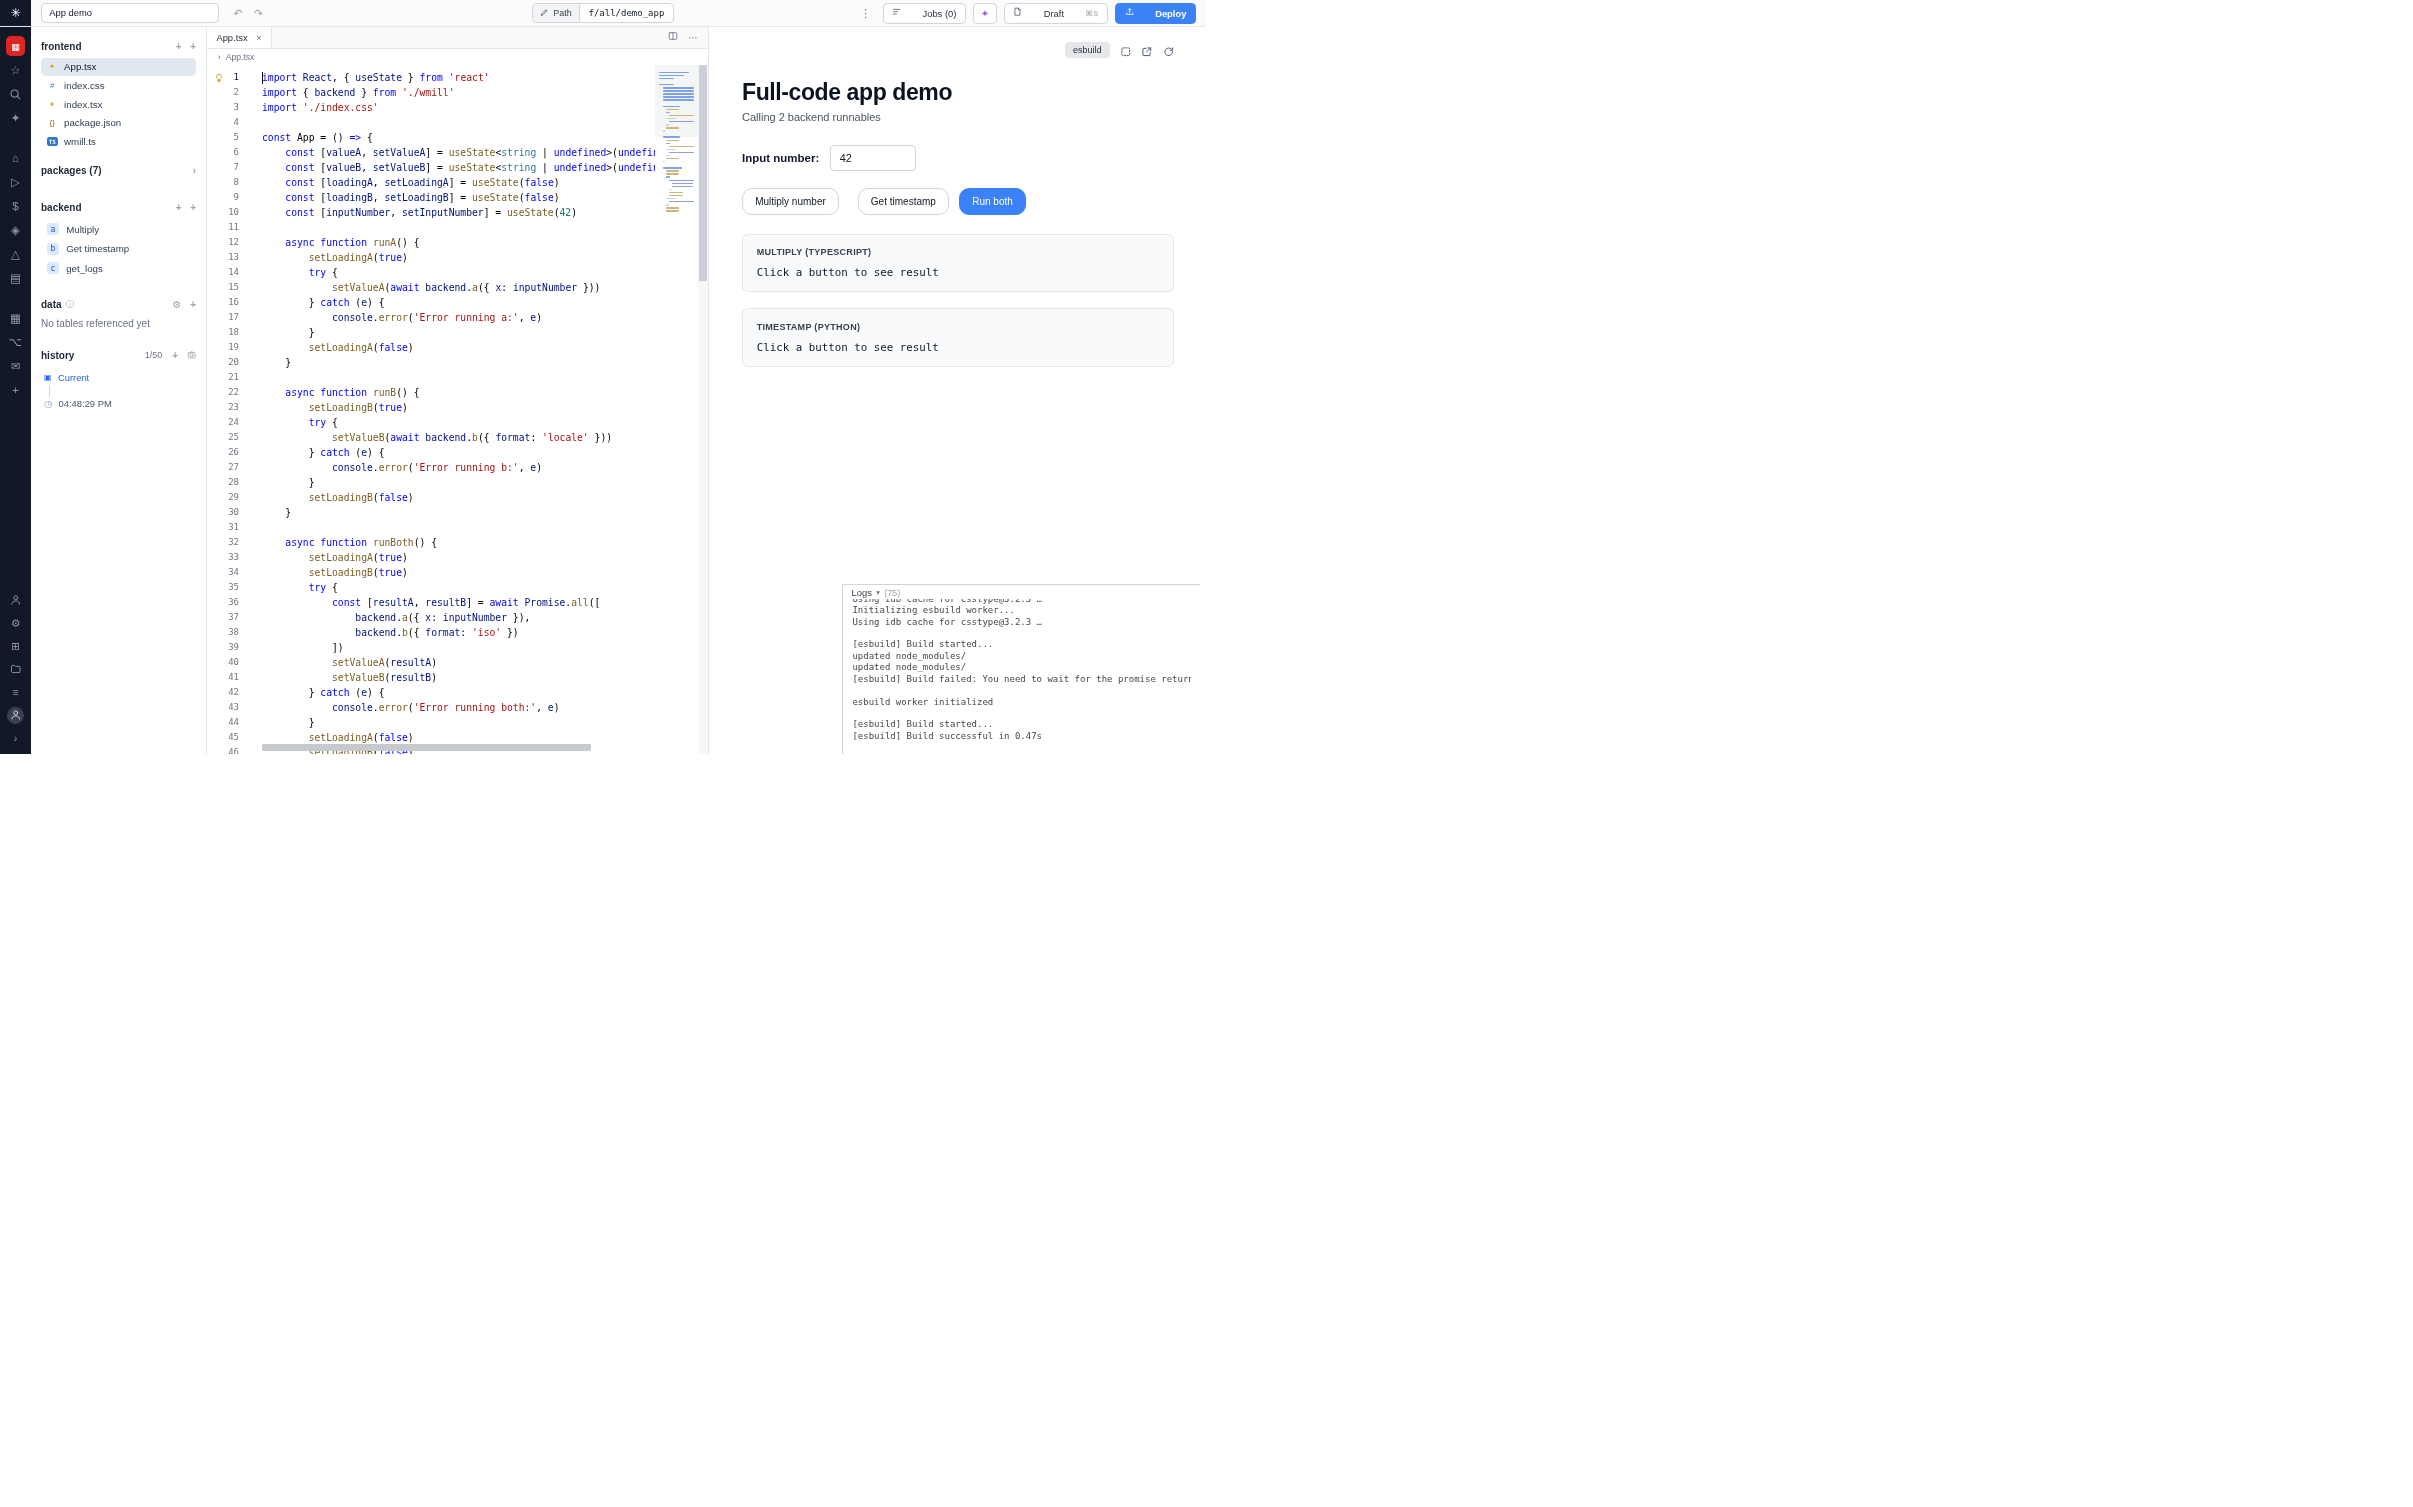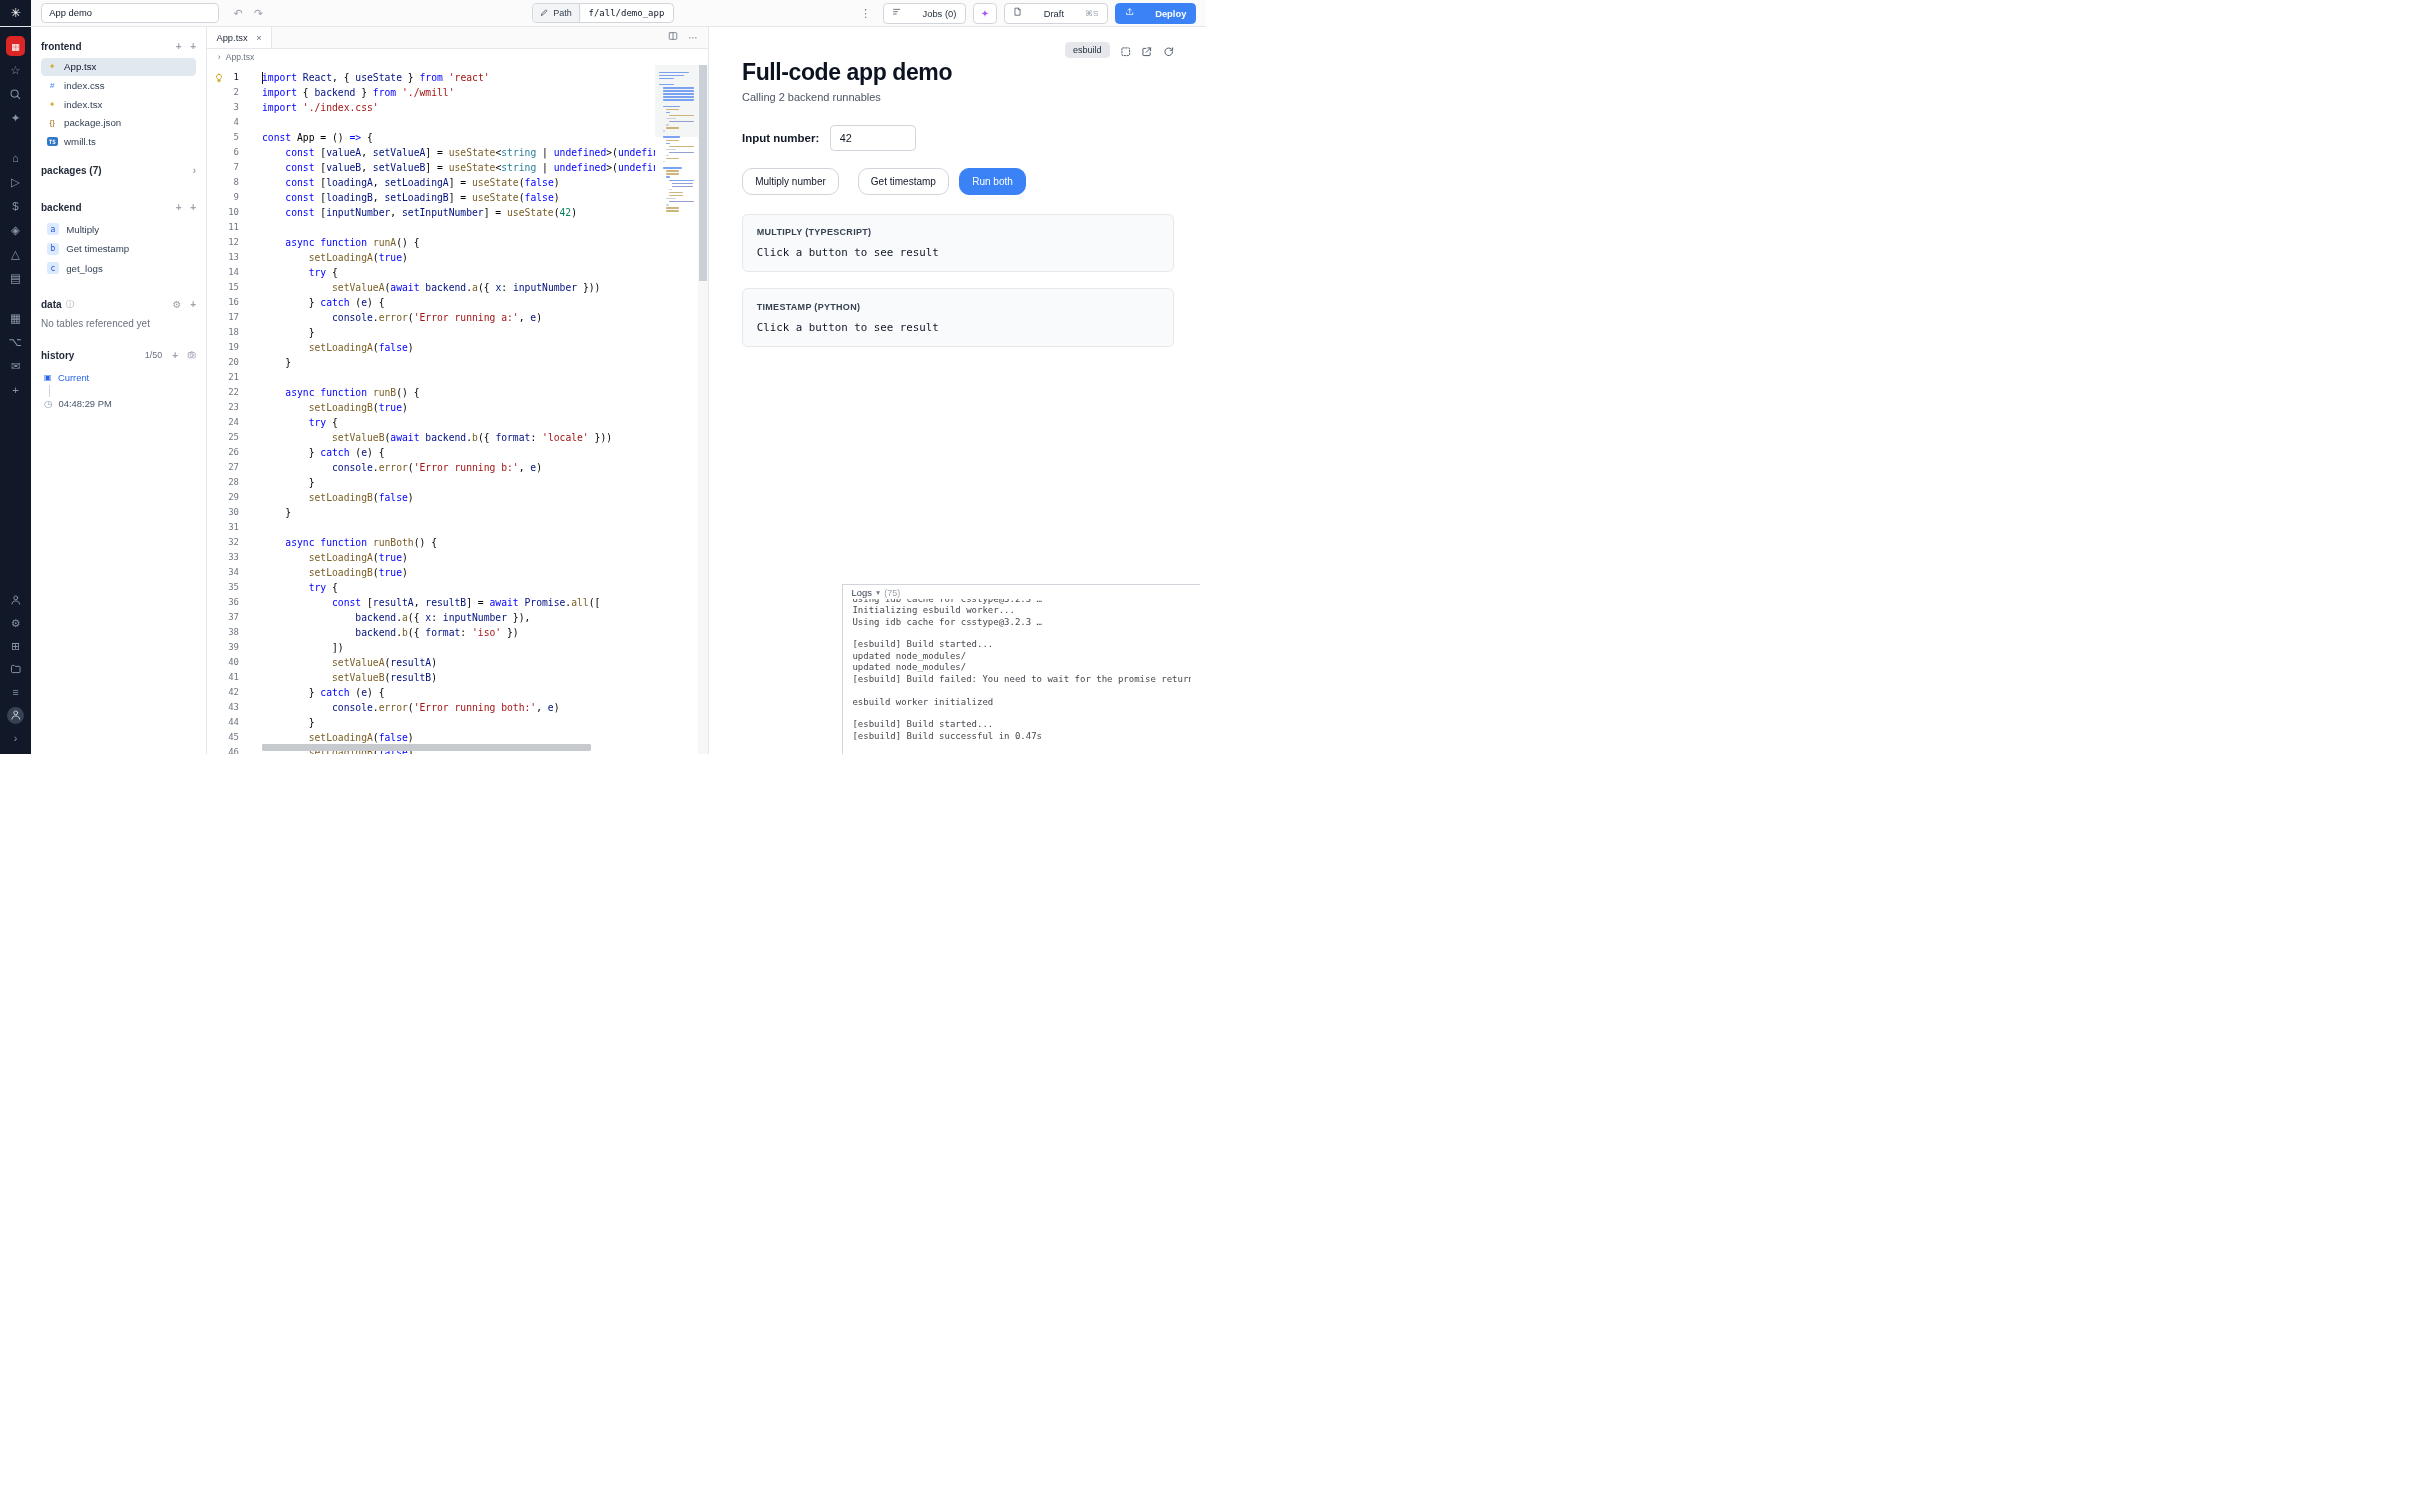--- a/index.html
+++ b/index.html
@@ -95,21 +95,21 @@
   .vscroll{position:absolute;top:0;right:0;bottom:0;width:10px;background:#f6f7f8;z-index:3}
   .vthumb{position:absolute;top:0;left:0.7px;width:8.6px;height:216px;background:#cbd0d6}
   .hthumb{position:absolute;bottom:2.9px;left:55px;width:329px;height:7.2px;background:#c6c9ce;border-radius:1.4px;z-index:4}
 
   
   .preview{flex:1;position:relative;background:#fff;padding:0 32px 0 33px;min-width:0}
   .pv-toolbar{display:flex;justify-content:flex-end;align-items:flex-end;gap:10px;margin-top:9.4px;height:21.6px}
   .esbuild-chip{background:#e5e7eb;border-radius:4.3px;padding:2.9px 8px;font-size:9px;color:#1f2937}
   .pv-icon{color:#4b5563;cursor:pointer;display:inline-flex}
   .pv-icon svg{width:11.5px;height:11.5px}
-  .pv-title{font-size:23px;font-weight:800;color:#0b1220;margin-top:1px;letter-spacing:-0.4px}
+  .pv-title{font-size:23px;font-weight:800;color:#0b1220;margin-top:21px;letter-spacing:-0.4px}
   .pv-sub{font-size:11px;color:#4b5563;margin-top:5px}
   .input-row{display:flex;align-items:center;gap:10.8px;margin-top:21.6px}
   .input-label{font-size:11.5px;font-weight:600;color:#111827}
   .num-input{width:86px;height:26px;border:0.7px solid #d1d5db;border-radius:4.3px;padding:0 8.6px;font-size:10.8px;font-family:inherit;color:#111827}
   .btn-row{display:flex;align-items:center;margin-top:17.3px}
   .pv-btn{height:27px;padding:0 12.2px;border:0.7px solid #d1d5db;border-radius:10px;background:#fff;font-size:10px;color:#111827;cursor:pointer;margin-right:10px;font-family:inherit}
   .pv-btn:first-child{margin-right:18.7px}
   .pv-btn.primary{background:#3b82f6;border-color:#3b82f6;color:#fff;font-weight:500}
   .result-card{margin-top:16px;border:0.7px solid #e5e7eb;background:#f9fafb;border-radius:5.8px;padding:12.2px 13.7px;width:432px}
   .result-card:first-child{margin-top:18.7px}

